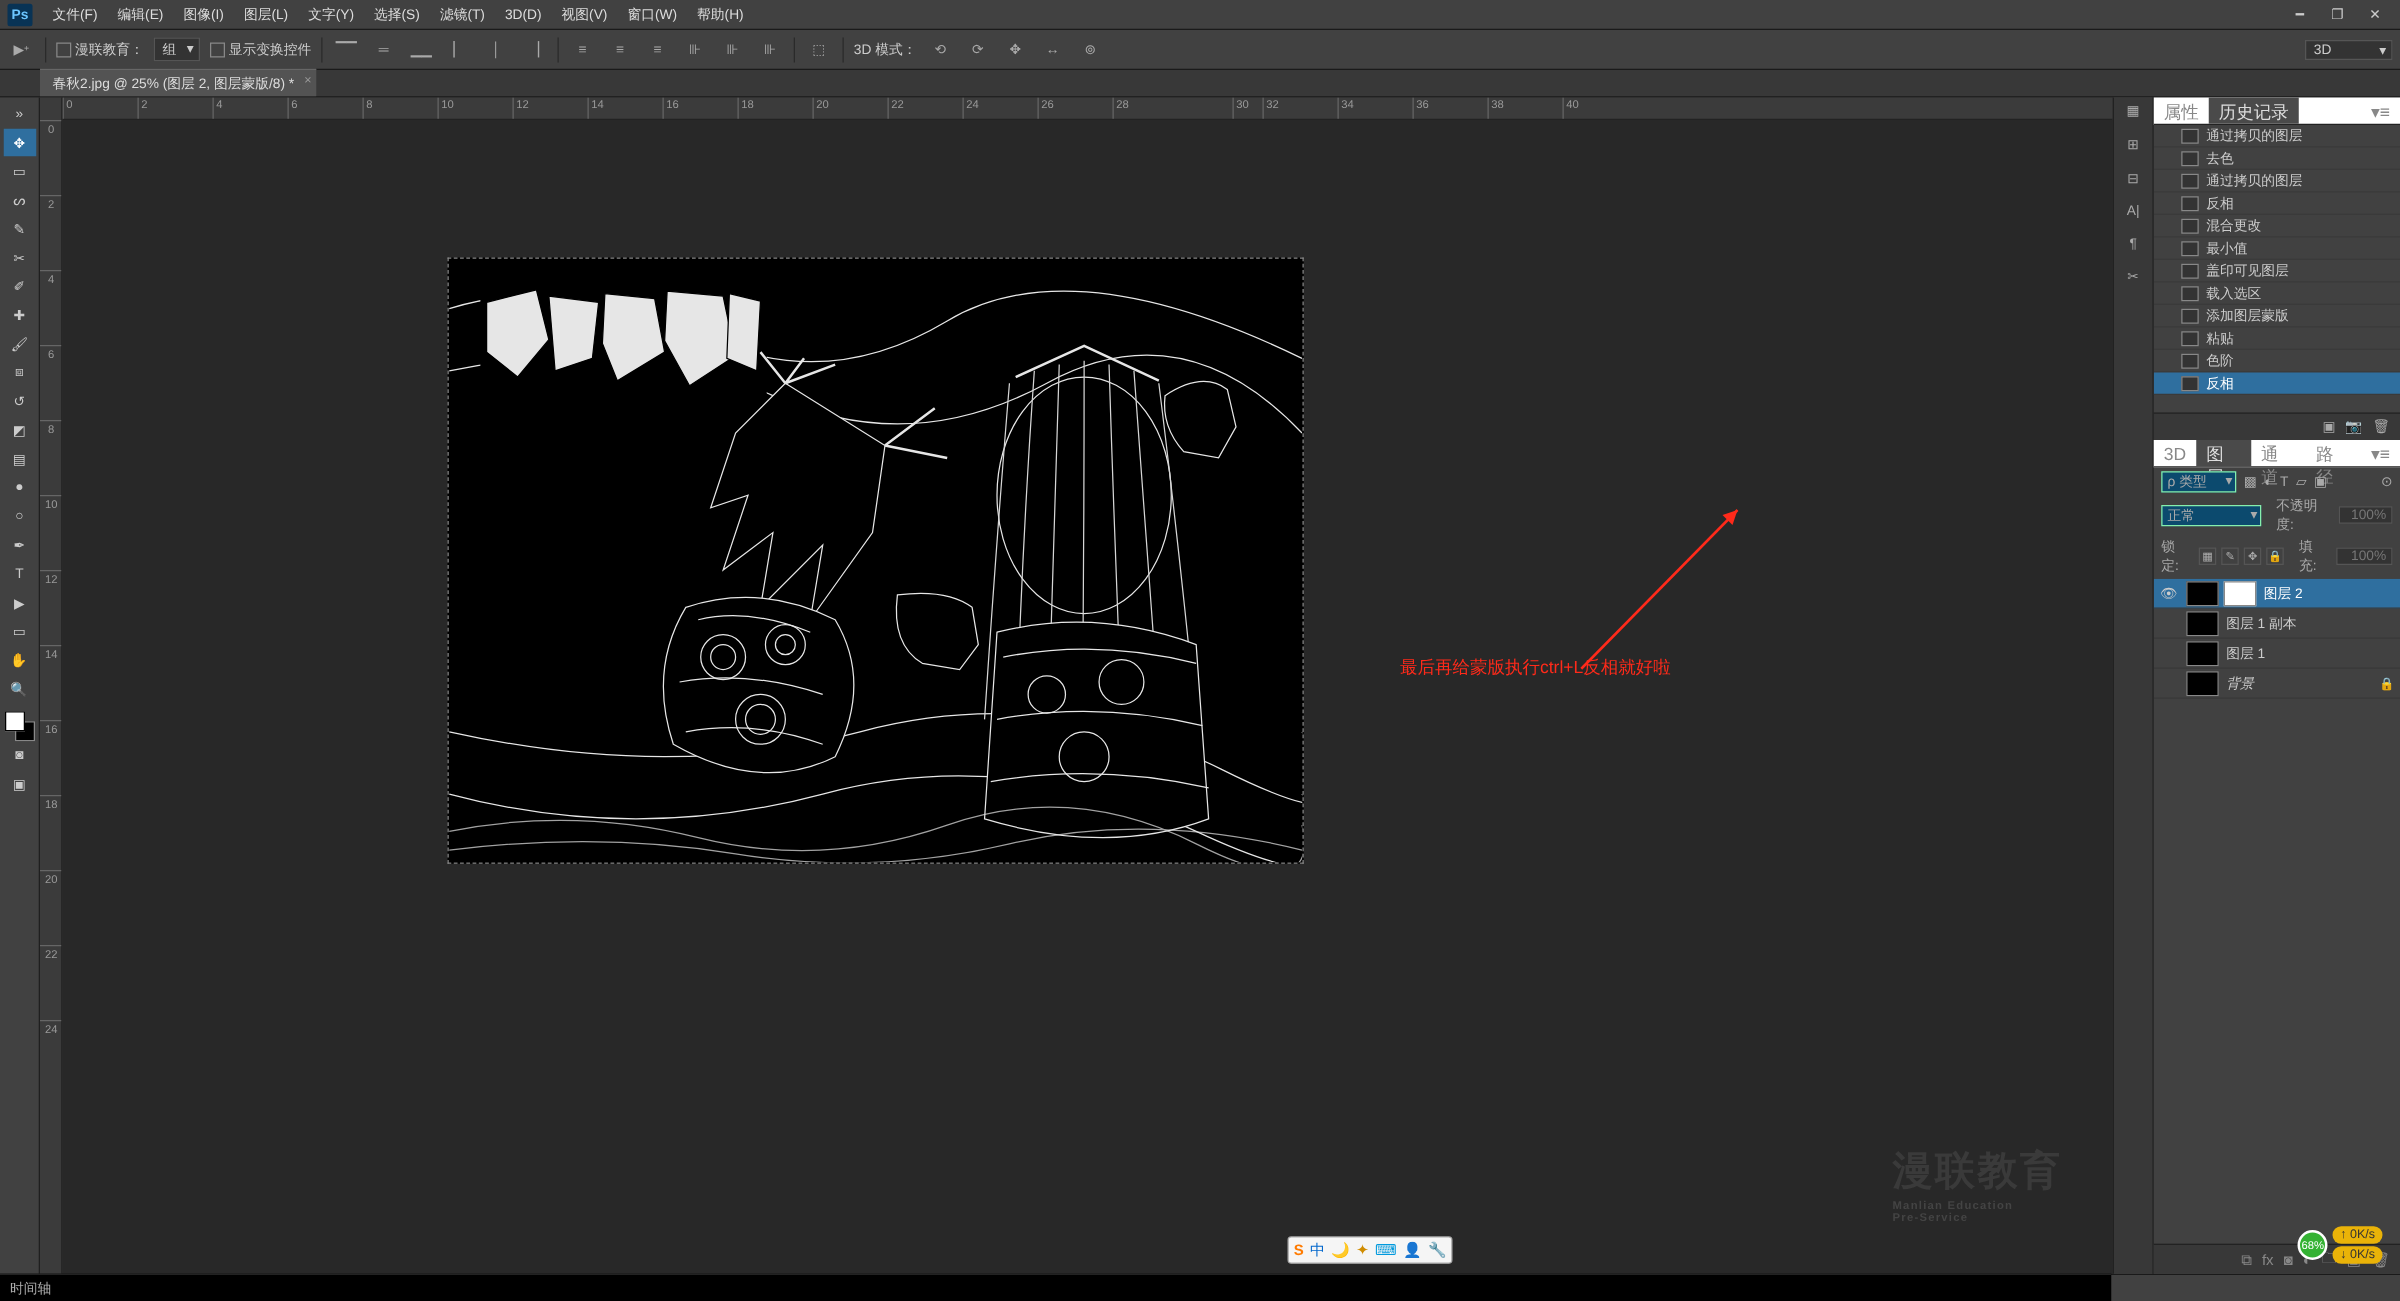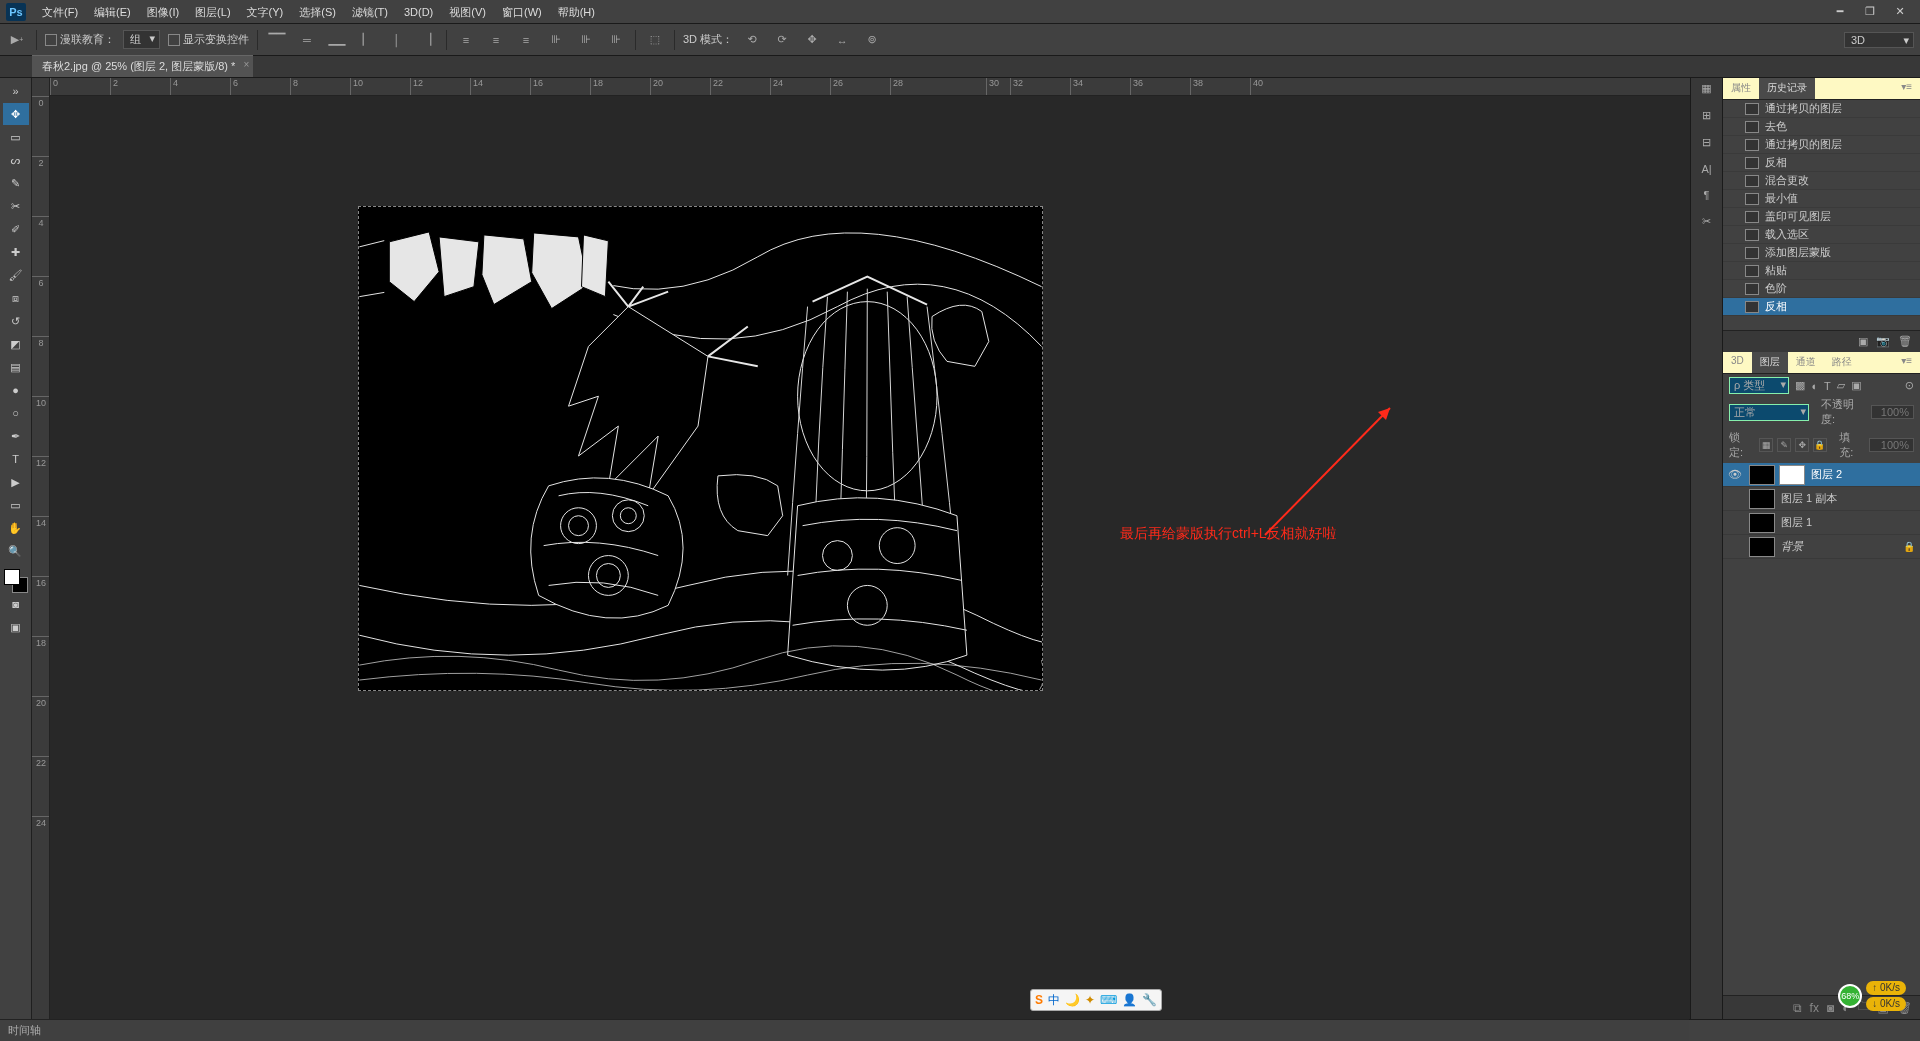--- a/index.html
+++ b/index.html
@@ -39,21 +39,21 @@
 .vruler .vtick { position:absolute; left:0; border-top:1px solid #666; width:18px; font-size:9px; color:#999; padding-top:1px; text-align:center; }
 .canvas-area { position:absolute; left:18px; top:18px; right:0; bottom:0; overflow:hidden; }
 .artboard { position:absolute; left:290px; top:110px; width:685px; height:485px; border:1px dashed #888; background:#000; overflow:hidden; }
 .art-svg { width:100%; height:100%; }
 .watermark { position:absolute; right:40px; bottom:40px; font-size:32px; font-weight:bold; color:#3a3a3a; letter-spacing:2px; }
 .watermark .sm { font-size:9px; color:#444; display:block; letter-spacing:1px; }
 
 .rcol { width:230px; display:flex; background:#414141; }
 .iconstrip { width:32px; background:#383838; border-left:1px solid #1a1a1a; display:flex; flex-direction:column; align-items:center; padding-top:4px; gap:14px; color:#aaa; }
 .panels { flex:1; display:flex; flex-direction:column; border-left:1px solid #1a1a1a; }
-.panel-tabs { height:22px; display:flex; background:#fef9c3; border-bottom:1px solid #222; font-size:10px; }
+.panel-tabs { height:22px; display:flex; background:#ffffff; border-bottom:1px solid #222; font-size:14px; }
 .ptab { padding:3px 8px; color:#888; }
 .ptab.active { background:#4a4a4a; color:#ddd; }
 .history-list { flex:0 0 230px; overflow:auto; background:#414141; }
 .hrow { display:flex; align-items:center; height:18px; padding:0 4px; color:#ccc; font-size:11px; border-bottom:1px solid #3a3a3a; gap:6px; }
 .hrow.sel { background:#2f6f9f; color:#fff; }
 .hrow .hico { width:14px; height:12px; border:1px solid #888; background:#333; }
 .history-foot { height:22px; background:#383838; display:flex; align-items:center; justify-content:flex-end; gap:8px; padding-right:8px; color:#aaa; border-top:1px solid #222; }
 
 .lpanel { flex:1; display:flex; flex-direction:column; background:#414141; }
 .l-controls { padding:3px 6px; display:flex; flex-direction:column; gap:3px; font-size:11px; color:#aaa; }
@@ -74,21 +74,21 @@
 .lname.ital { font-style:italic; }
 .lock { font-size:10px; color:#aaa; }
 .layer-foot { height:24px; background:#383838; border-top:1px solid #222; display:flex; align-items:center; justify-content:flex-end; gap:8px; padding:0 8px; color:#888; font-size:12px; }
 
 .annot { position:absolute; color:#ff2a1a; font-size:14px; pointer-events:none; }
 .annot-arrow { position:absolute; pointer-events:none; }
 
 .statusbar { height:22px; background:#414141; border-top:1px solid #1a1a1a; display:flex; align-items:center; font-size:11px; padding:0 6px; gap:10px; }
 .statusbar .zoom { width:60px; }
 .statusbar .tri { color:#888; }
-.timeline-tab { height:22px; background:#404040; display:flex; align-items:center; padding:0 8px; font-size:11px; border-top:1px solid #222; color:#aaa; position:absolute; bottom:0; left:0; right:231px;}
+.timeline-tab { height:22px; background:#000000; display:flex; align-items:center; padding:0 8px; font-size:11px; border-top:1px solid #222; color:#aaa; position:absolute; bottom:0; left:0; right:231px;}
 
 .floater { position:absolute; right:14px; bottom:30px; display:flex; align-items:center; gap:4px; font-size:10px; }
 .badge { background:#34b233; color:#fff; border-radius:50%; width:24px; height:24px; display:flex; align-items:center; justify-content:center; font-size:9px; border:2px solid #fff; }
 .speed { background:#eab308; color:#333; border-radius:10px; padding:2px 6px; line-height:1; }
 .ime-bar { position:absolute; bottom:30px; left:1030px; background:#f5f5f5; border:1px solid #aaa; display:flex; align-items:center; height:22px; padding:0 4px; gap:5px; font-size:12px; border-radius:3px; }
 .ime-bar span { display:flex; align-items:center; justify-content:center; }
 </style>
 </head>
 <body>
 
@@ -281,20 +281,25 @@
                 </g>
               </g>
 
               <g opacity="0.7">
                 <path d="M0,460 Q100,440 200,465 T400,455 T600,470 T685,455"></path>
                 <path d="M0,475 Q120,460 230,478 T450,470 T685,475"></path>
               </g>
             </g>
           </svg>
         </div>
+        <div class="watermark">
+          <span>漫联教育</span>
+          <span class="sm">Manlian Education</span>
+          <span class="sm">Pre-Service</span>
+        </div>
       </div>
     </div>
   </div>
 
   <div class="rcol">
     <div class="iconstrip">
       <span>▦</span>
       <span>⊞</span>
       <span>⊟</span>
       <span>A|</span>

